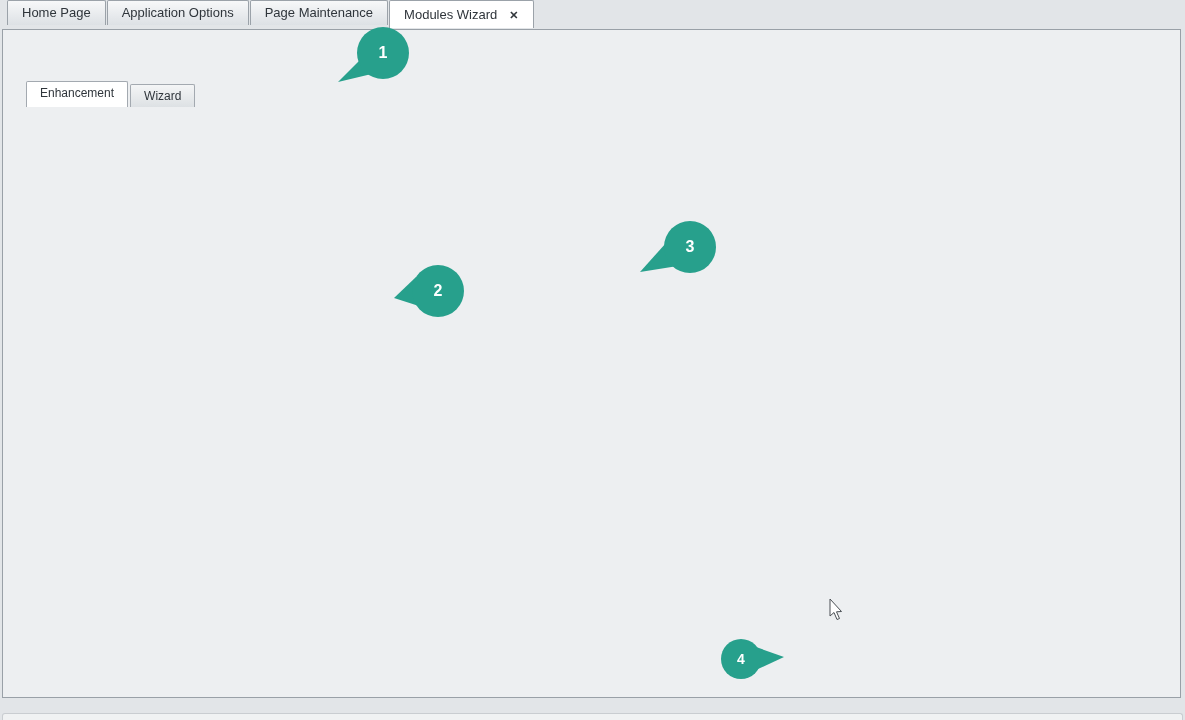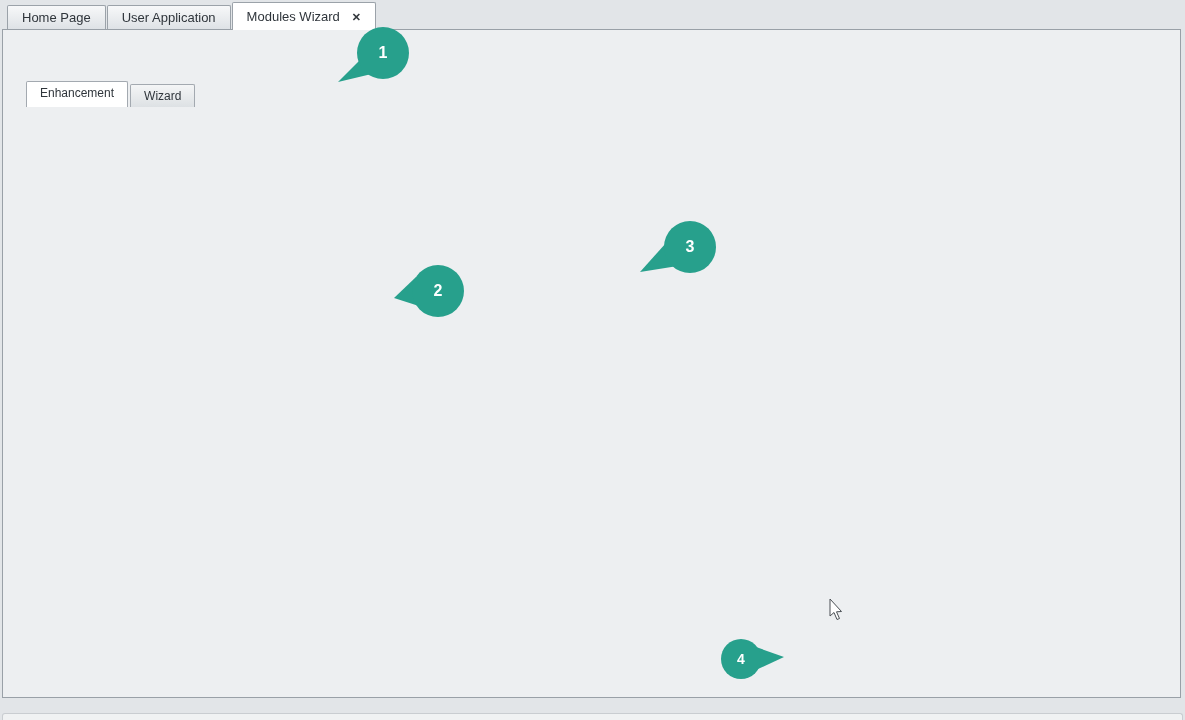--- a/index.html
+++ b/index.html
@@ -1,21 +1,21 @@
 <!DOCTYPE html>
 <html><head>
 <meta charset="utf-8">
 <style>
   html,body{margin:0;padding:0;}
   body{width:1185px;height:720px;position:relative;overflow:hidden;
        background:#e2e5e8;font-family:"Liberation Sans",sans-serif;font-size:12px;color:#24292e;}
   .abs{position:absolute;}
 
   
-  .tabstrip{position:absolute;left:0;top:0;width:1185px;height:30px;background:#e2e5e8;padding-left:7px;box-sizing:border-box;display:flex;align-items:flex-end;}
+  .tabstrip{position:absolute;left:0;top:0;width:1185px;height:30px;background:#e2e5e8;padding-left:7px;box-sizing:border-box;display:flex;align-items:flex-start;}
   .tab{height:24px;line-height:24px;padding:0 14px;background:linear-gradient(#f7f8f9,#dde1e5);
        border:1px solid #9ba2a9;border-bottom:none;border-radius:2px 2px 0 0;margin-right:1px;
        color:#2f353b;font-size:13px;display:flex;align-items:center;gap:10px;cursor:default;}
   .tab.active{background:#fff;height:27px;position:relative;z-index:3;}
   .tabx{font-size:11px;font-weight:bold;color:#33383d;padding-left:2px;}
 
   
   .tabpage{position:absolute;left:2px;top:29px;width:1179px;height:669px;background:#edeff1;
            border:1px solid #99a0a7;box-sizing:border-box;z-index:1;}
 
@@ -104,21 +104,24 @@
 <body>
 
 
 
 
 <div class="tabstrip">
     <div class="tab">
       <span>Home Page</span>
     </div>
     <div class="tab">
-      <span>User Application</span>
+      <span>Application Options</span>
+    </div>
+    <div class="tab">
+      <span>Page Maintenance</span>
     </div>
     <div class="tab active">
       <span>Modules Wizard</span>
       <span class="tabx">✕</span>
     </div>
   </div>
 
 
 <div class="tabpage"></div>
 

